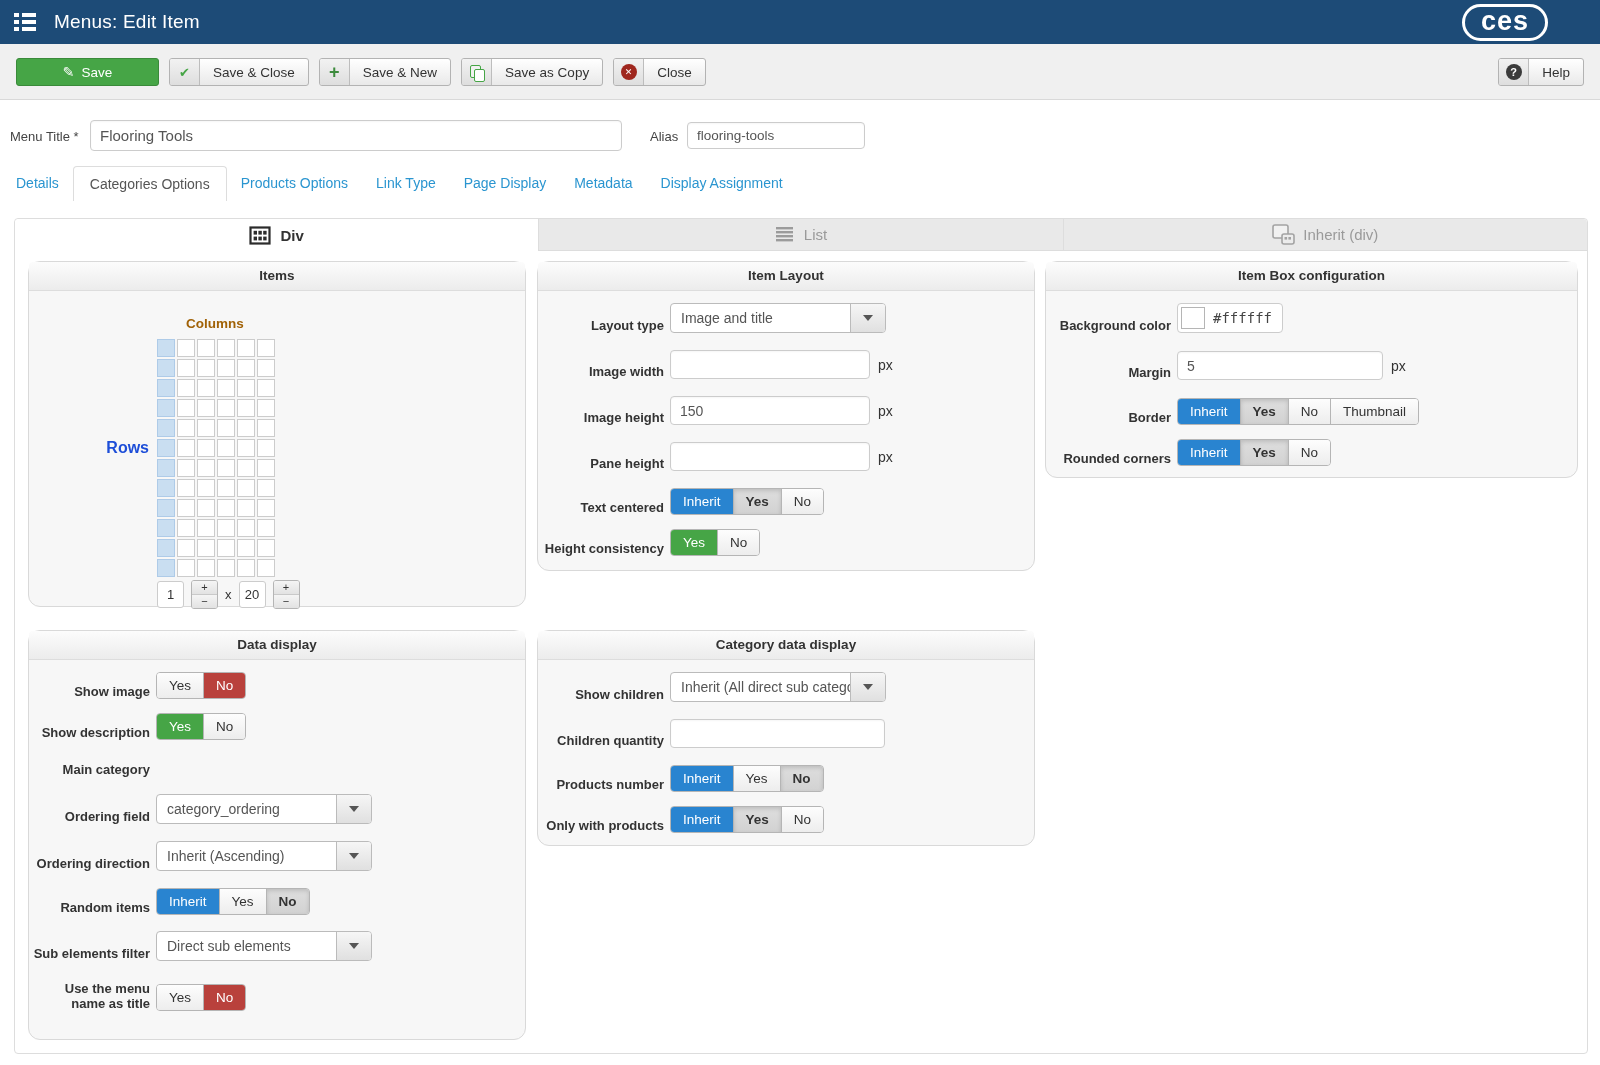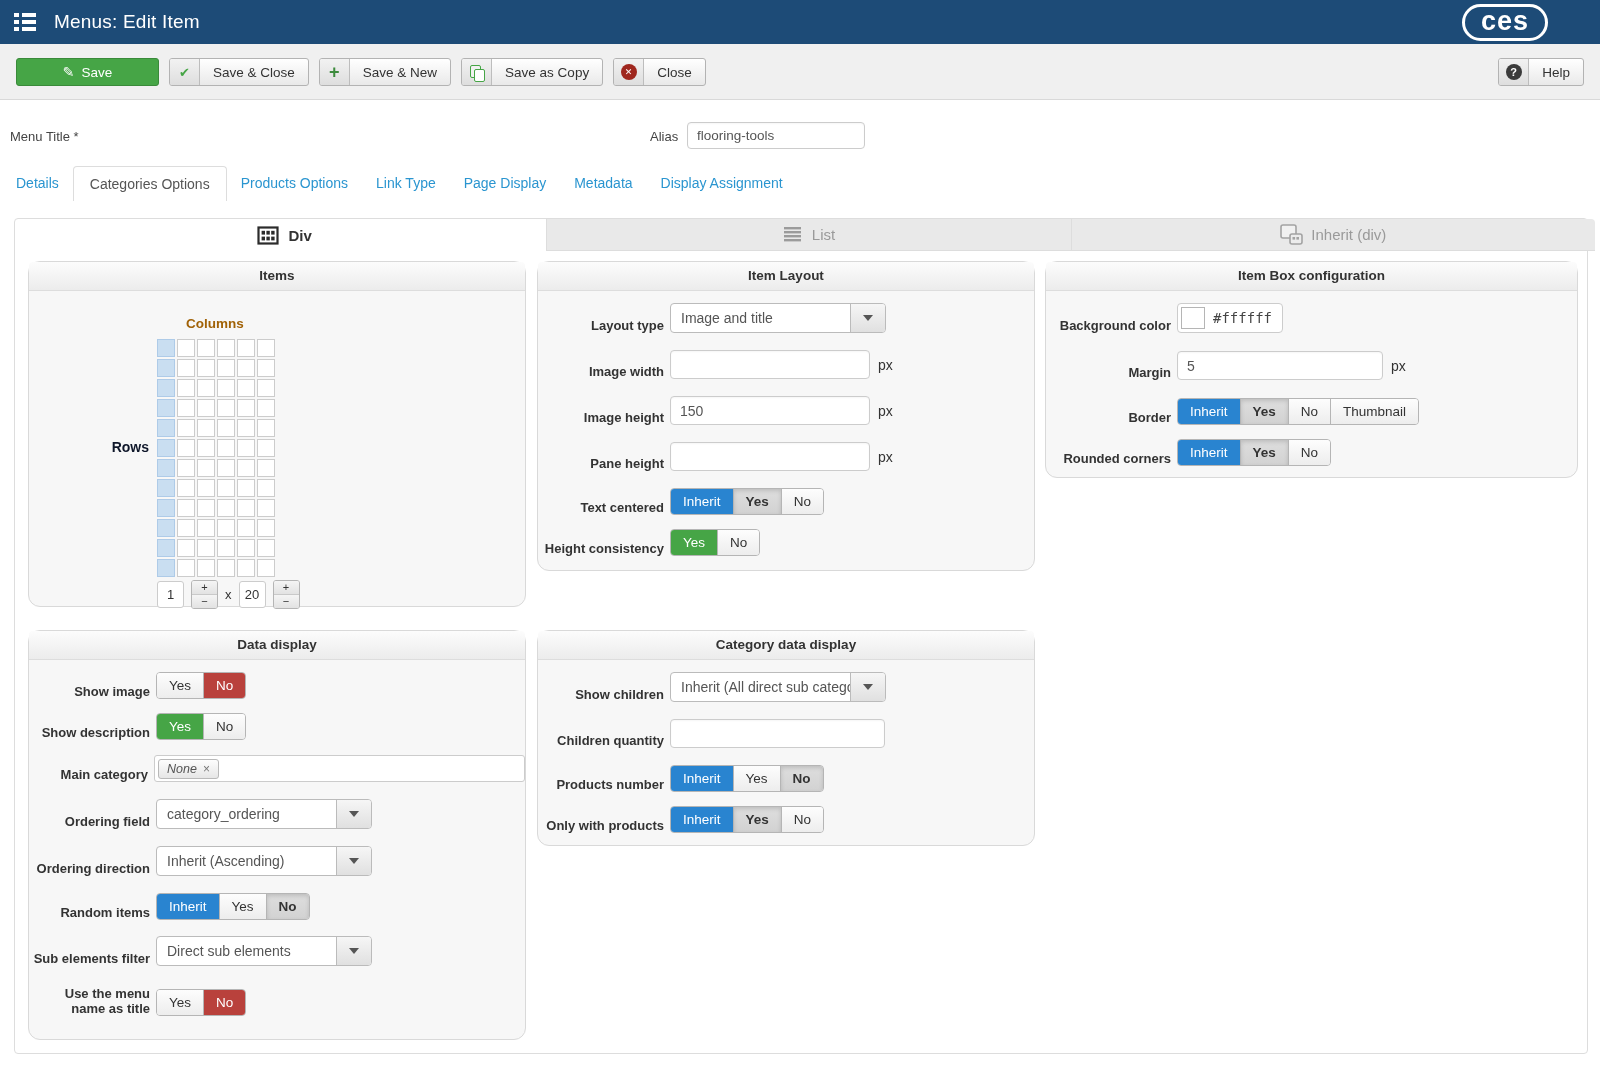--- a/index.html
+++ b/index.html
@@ -39,21 +39,21 @@
   .alias-input { position:absolute; left:687px; top:122px; width:178px; height:27px; font-size:13.5px; }
 
   
   .tabs { position:absolute; left:16px; top:166px; height:34px; display:flex; align-items:stretch; }
   .tab { display:flex; align-items:center; padding:0 14px; font-size:14px; color:#2a95d0; cursor:pointer; }
   .tab.first { padding-left:0; }
   .tab.active { background:#fff; border:1px solid #ddd; border-bottom:none; border-radius:4px 4px 0 0; color:#555; padding:17px 16px; }
 
   
   .container { position:absolute; left:14px; top:218px; width:1574px; height:836px; border:1px solid #ddd; border-radius:4px; background:#fff; }
-  .subtabs { position:absolute; left:8px; top:0; width:1572px; height:32px; display:flex; }
+  .subtabs { position:absolute; left:0; top:0; width:1572px; height:32px; display:flex; }
   .subtab { flex:1; display:flex; align-items:center; justify-content:center; gap:9px; font-size:15px; color:#9a9a9a; background:#e9e9e9; border-bottom:1px solid #ddd; border-left:1px solid #ddd; cursor:pointer; }
   .subtab.first { border-left:none; border-top-left-radius:4px; }
   .subtab.last { border-top-right-radius:4px;gap:8px; }
   .subtab.active { background:#fff; border-bottom:none; color:#333; font-weight:bold; }
 
   
   .panel { position:absolute; border:1px solid #d9d9d9; border-radius:12px; background:#f7f7f7; }
   .panel-h { height:29px; line-height:28px; text-align:center; font-weight:bold; font-size:13.5px; color:#333; background:linear-gradient(#fcfcfc,#ececec); border-bottom:1px solid #ddd; border-radius:4px 4px 0 0; }
   .p-items    { left:13px;  top:42px;  width:498px; height:346px; }
   .p-layout   { left:522px; top:42px;  width:498px; height:310px; }
@@ -82,21 +82,21 @@
   .seg .on-blue { background:#2984d0; color:#fff; }
   .seg .on-green { background:#46a546; color:#fff; }
   .seg .on-red { background:#b9413c; color:#fff; }
   .seg .pressed { background:linear-gradient(#dedede,#d2d2d2); box-shadow:inset 0 2px 4px rgba(0,0,0,.15); font-weight:bold; }
 
   
   .cols-label { position:absolute; left:128px; top:25px; width:116px; text-align:center; font-weight:bold; font-size:13.5px; color:#a16207; }
   .cgrid { position:absolute; left:128px; top:48px; display:grid; grid-template-columns:repeat(6,18px); grid-auto-rows:18px; gap:2px; }
   .cgrid .cell { border:1px solid #ccc; background:#fff; }
   .cgrid .cell.sel { background:#c9def1; border-color:#aecbe8; }
-  .rows-label { position:absolute; left:0; top:148px; width:120px; text-align:right; font-weight:bold; font-size:14px; color:#0f172a; }
+  .rows-label { position:absolute; left:0; top:148px; width:120px; text-align:right; font-weight:bold; font-size:16px; color:#1d4ed8; }
   .steprow { position:absolute; left:128px; top:289px; display:flex; align-items:center; gap:7px; }
   .stepinput { width:27px; height:27px; border:1px solid #ccc; border-radius:3px; text-align:center; font-size:13px; color:#333; background:#fff; font-family:inherit; }
   .stepbtns { width:27px; height:29px; border:1px solid #b5b5b5; border-radius:3px; overflow:hidden; display:flex; flex-direction:column; }
   .stepbtn { flex:1; display:flex; align-items:center; justify-content:center; font-size:11px; line-height:1; color:#333; background:linear-gradient(#f5f5f5,#e2e2e2); cursor:pointer; }
   .mult { font-size:13px; color:#333; }
 
   
   .colorctl { display:inline-flex; align-items:center; height:30px; border:1px solid #ccc; border-radius:4px; background:#fff; padding:0 10px 0 3px; gap:8px; }
   .swatch { width:24px; height:22px; background:#fff; border:1px solid #b5b5b5; }
   .hex { font-family:"DejaVu Sans Mono",monospace; font-size:14px; color:#444; }
@@ -153,20 +153,21 @@
     </div>
     <div class="tbtn tb-help">
       <span class="ticon">
           <span class="icon-help">?</span>
         </span>
       <span class="tlabel">Help</span>
     </div>
   </div>
 
   <span class="flabel-top" style="left:10px; top:129px;">Menu Title *</span>
+  <input class="txt menu-title-input" value="Flooring Tools" style="">
   <span class="flabel-top" style="left:650px; top:129px;">Alias</span>
   <input class="txt alias-input" value="flooring-tools" style="">
 
   <div class="tabs">
     <span class="tab first">Details</span>
     <span class="tab active">Categories Options</span>
     <span class="tab">Products Options</span>
     <span class="tab">Link Type</span>
     <span class="tab">Page Display</span>
     <span class="tab">Metadata</span>
@@ -420,28 +421,20 @@
           <span class="flab w121 tgl">Show description</span>
           <span class="fctl">
             <span class="seg">
               <span class="on-green">Yes</span>
               <span>No</span>
             </span>
           </span>
         </div>
         <div class="frow mb17">
           <span class="flab w121">Main category</span>
-          <span class="fctl">
-            <span class="tagbox">
-              <span class="chip">
-                <span>None</span>
-                <span class="x">×</span>
-              </span>
-            </span>
-          </span>
         </div>
         <div class="frow mb17">
           <span class="flab w121">Ordering field</span>
           <span class="fctl">
             <span class="select">
               <span class="stext">category_ordering</span>
               <span class="scaret">
                   <svg width="10" height="6" viewBox="0 0 10 6">
                     <path d="M0 0 L10 0 L5 6 Z" fill="#555"></path>
                   </svg>

